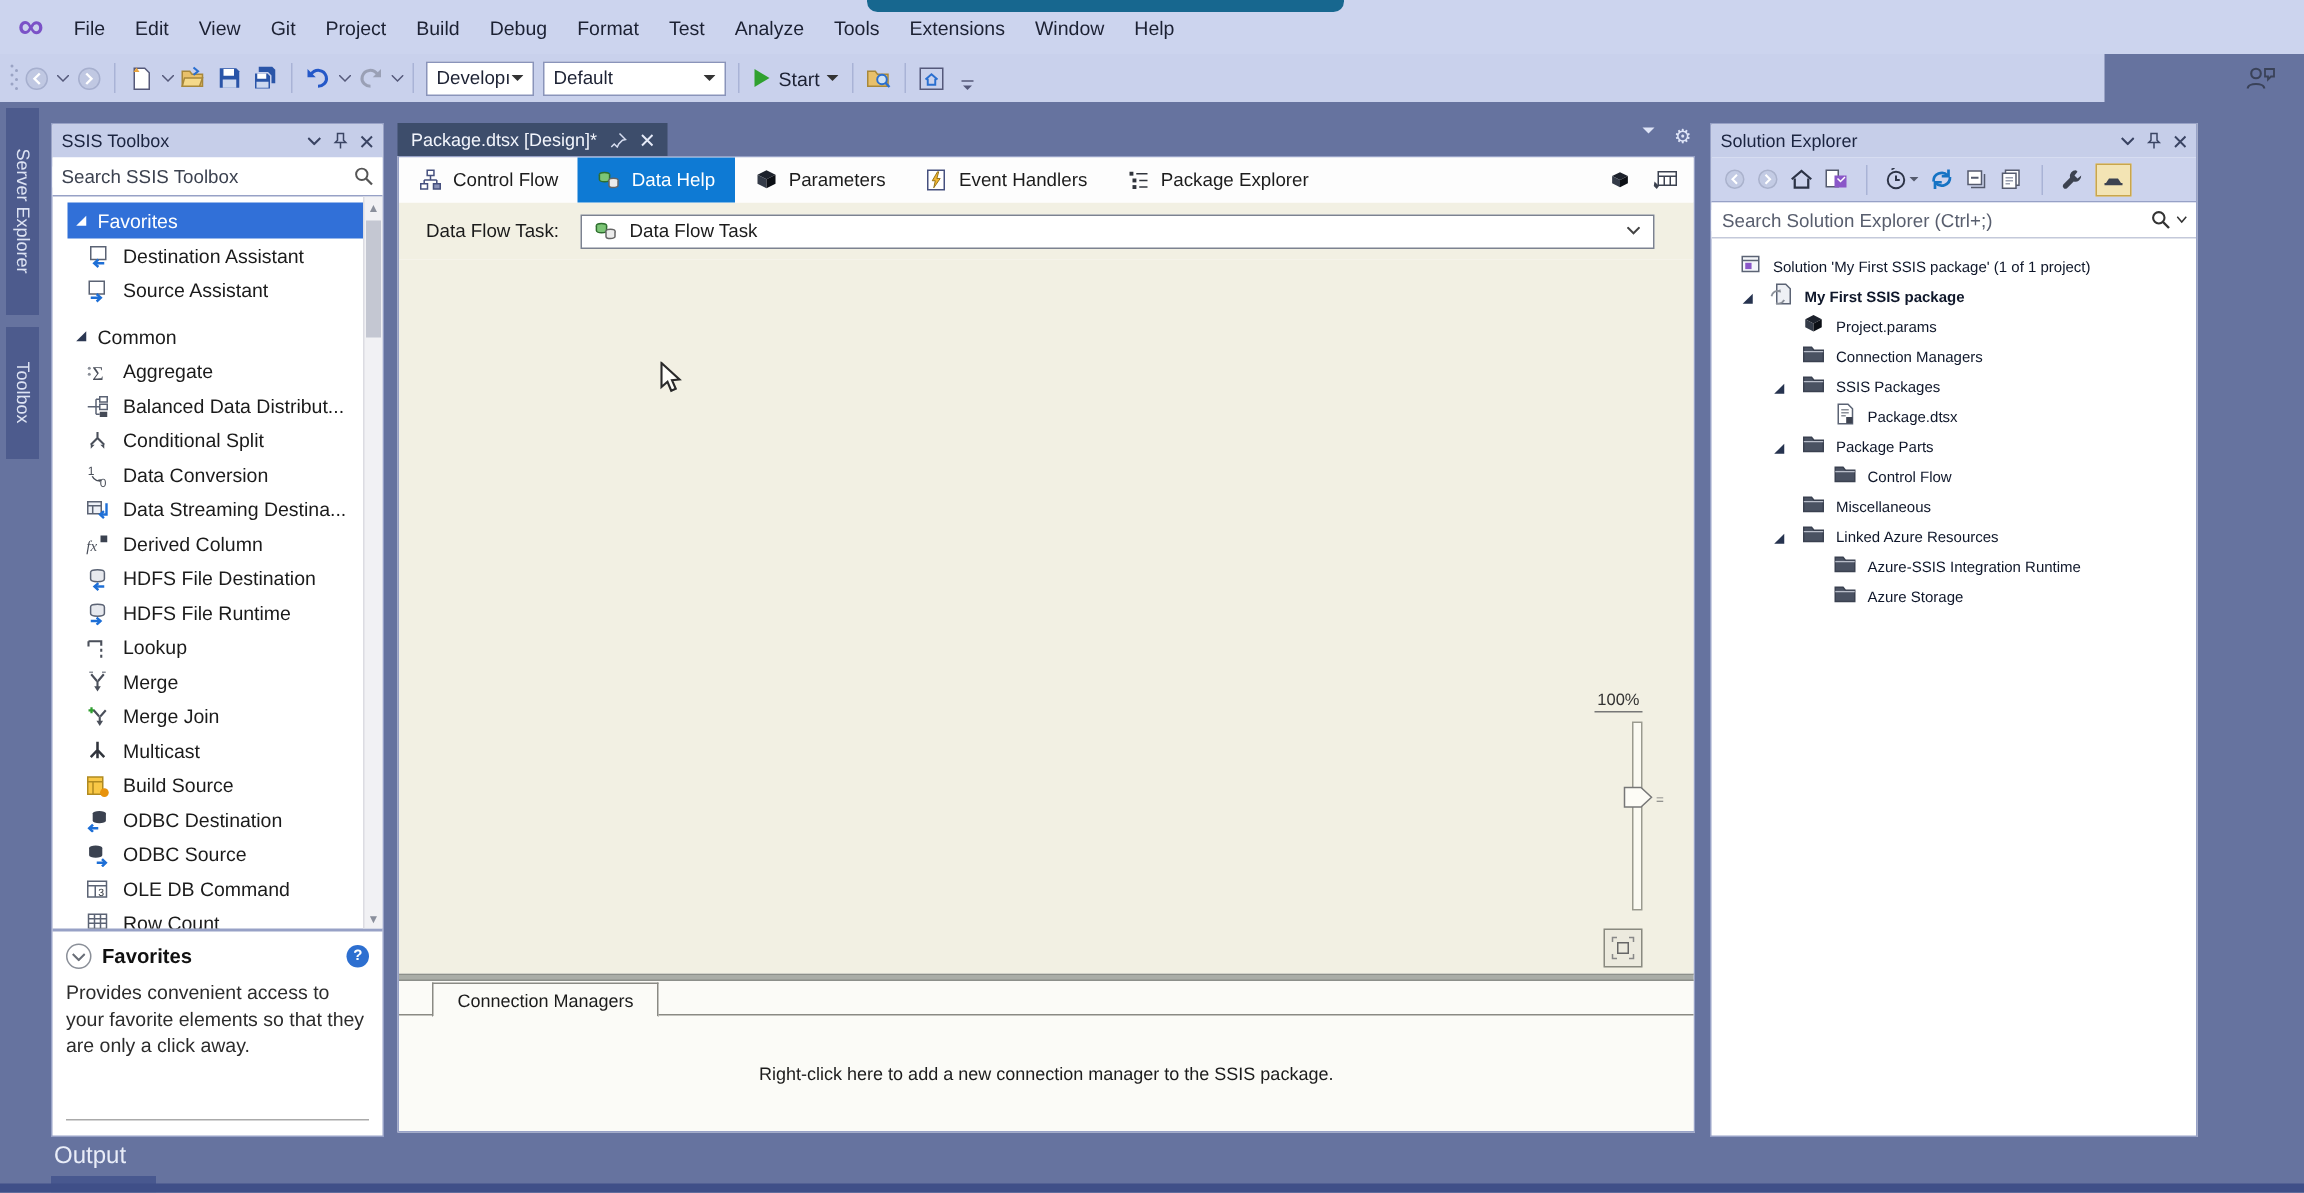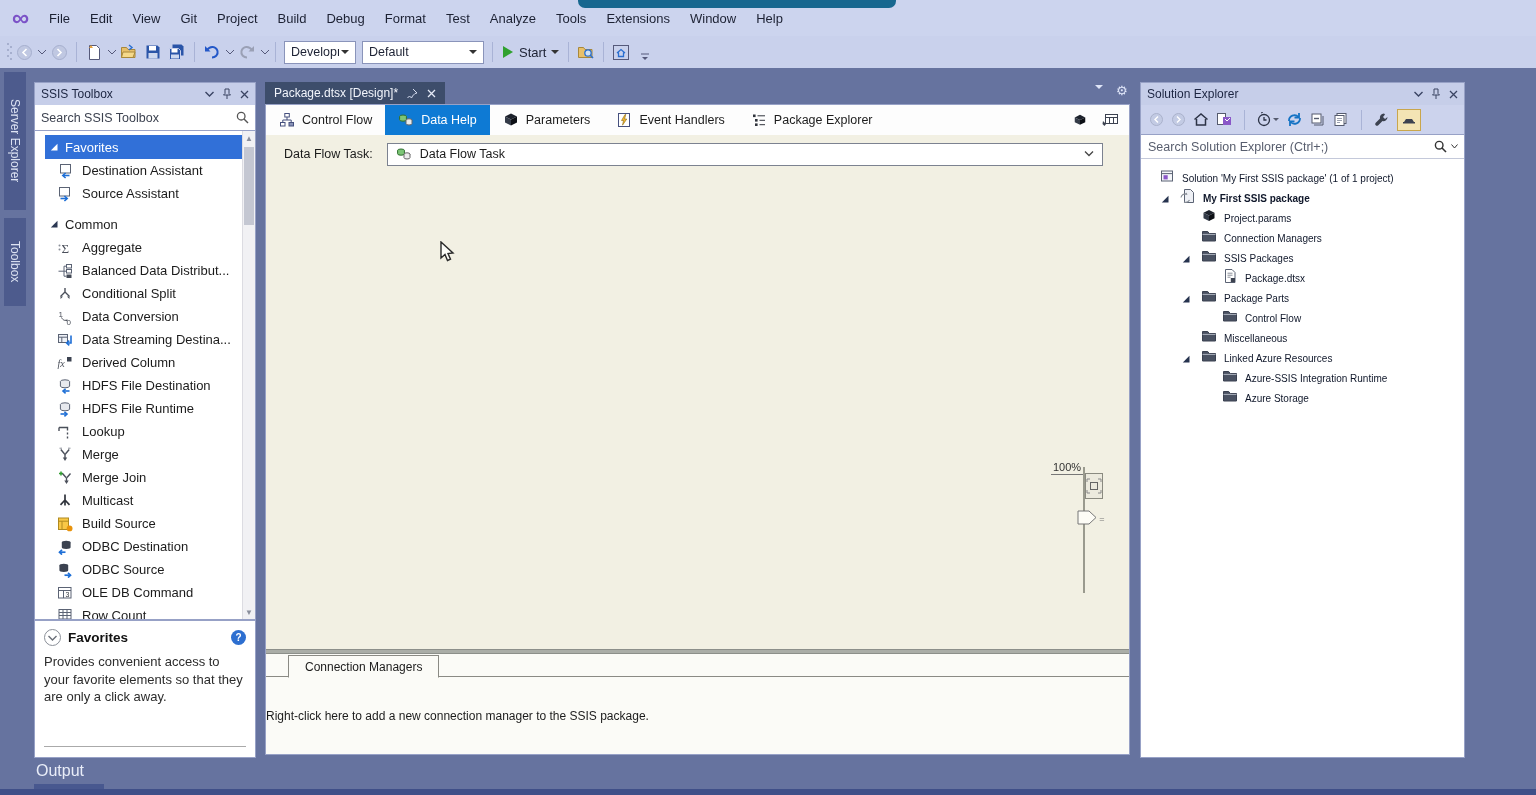--- a/index.html
+++ b/index.html
@@ -12,21 +12,21 @@
   .menu-item{padding:0 10px;font-size:13px;color:#1c2133;height:100%;display:flex;align-items:center;cursor:default}
   .qsearch{position:absolute;left:846px;top:6px;width:250px;height:24px;background:#fdfdfe;border:1px solid #8a93b9;display:flex;align-items:center}
   .qsearch input{flex:1;border:none;outline:none;font-size:12.5px;padding:0 6px;background:transparent;color:#222}
   .qsearch input::placeholder{color:#6b7182}
   .doc-title{position:absolute;left:1122px;top:6px;height:24px;display:flex;align-items:center;padding:0 12px;background:rgba(240,244,253,.85);color:#2b5cc8;font-size:13px}
   .avatar{position:absolute;left:1347px;top:5px;width:26px;height:26px;border-radius:50%;background:#e34b12;color:#fff;font-size:11px;font-weight:bold;display:flex;align-items:center;justify-content:center}
   .winbtns{position:absolute;right:0;top:0;height:36px;display:flex}
   .winbtn{width:50px;height:36px;display:flex;align-items:center;justify-content:center}
   .teal-bar{position:absolute;left:578px;top:0;width:318px;height:8px;background:#17678f;border-radius:0 0 7px 7px;z-index:9}
   
-  .toolbar{position:absolute;left:0;top:36px;width:1536px;height:32px;background:#c9d1ec;display:flex;align-items:center;padding-left:6px;z-index:5}
+  .toolbar{position:absolute;left:0;top:36px;width:1403px;height:32px;background:#c9d1ec;display:flex;align-items:center;padding-left:6px;z-index:5}
   .tsep{width:1px;height:20px;background:#a9b3d6;margin:0 5px}
   .tbtn{min-width:22px;height:24px;display:flex;align-items:center;justify-content:center;margin:0 1px}
   .tcaret{width:11px;display:flex;justify-content:center}
   .combo{height:23px;background:#fff;border:1px solid #8a94ba;display:flex;align-items:center;font-size:12.5px;color:#1c2133;padding:0 6px;justify-content:space-between}
   .combo.cfg{width:72px;margin:0 3px}
   .combo.plat{width:122px;margin:0 3px}
   .start-group{display:flex;align-items:center;gap:5px;margin:0 4px;font-size:13px;color:#1c2133}
   .feedback{position:absolute;right:18px;top:42px}
   
   .vtab{position:absolute;left:4px;width:22px;background:#4d5b8d;color:#dde3f3;font-size:12px;writing-mode:vertical-lr;display:flex;align-items:center;justify-content:center;padding:10px 0}
@@ -63,31 +63,31 @@
   #designer{left:265px;top:104px;width:865px;height:651px;border:1px solid #97a1c6}
   .dtabs{height:30px;background:#fdfdfd;display:flex;align-items:center;position:relative;flex:none}
   .dtab{height:30px;display:flex;align-items:center;gap:7px;padding:0 13px;font-size:12.5px;color:#1c1c1c}
   .dtab.sel{background:#0e7ad4;color:#fff}
   .dtabs-right{position:absolute;right:10px;top:0;height:30px;display:flex;align-items:center;gap:14px}
   .task-row{height:38px;background:#f2f0e3;display:flex;align-items:center;padding:0 26px 0 18px;gap:14px;flex:none}
   .task-label{font-size:12.5px;color:#1b1b1b;white-space:nowrap}
   .task-dd{flex:1;height:23px;background:#fff;border:1px solid #7c8290;display:flex;align-items:center;gap:8px;padding:0 8px;font-size:12.5px;color:#1b1b1b}
   .task-dd .ddchev{margin-left:auto}
   .surface{flex:1;background:#f2f0e3;position:relative}
-  .zoomctl{position:absolute;right:34px;top:288px;width:44px;display:flex;flex-direction:row;align-items:flex-start}
+  .zoomctl{position:absolute;right:34px;top:288px;width:44px;display:flex;flex-direction:column;align-items:flex-end}
   .zoomlvl{font-size:11px;color:#333;border-bottom:1px solid #777;padding:0 2px 1px}
   .ztrack{width:7px;height:126px;background:#fbfaf2;border:1px solid #9a9a8e;margin-top:6px;position:relative}
   .zthumb{position:absolute;left:-7px;top:42px}
   .zeq{position:absolute;left:15px;top:46px;font-size:9px;color:#777}
   .zfit{width:26px;height:26px;border:1px solid #8a8a80;background:#eceade;margin-top:12px;display:flex;align-items:center;justify-content:center}
   .hsplit{height:5px;background:#aaada7;border-top:1px solid #8c8f8a;border-bottom:1px solid #8c8f8a;flex:none}
   .cm-sec{height:100px;background:#fbfbf7;position:relative;flex:none}
   .cm-head{height:23px;border-bottom:1px solid #8a8a84}
   .cm-tab{position:absolute;left:22px;top:1px;height:23px;background:#fbfbf7;border:1px solid #8a8a84;border-bottom:1px solid #fbfbf7;display:flex;align-items:center;padding:0 16px;font-size:12px;color:#1b1b1b;z-index:1}
-  .cm-body{position:absolute;left:0;right:0;top:24px;bottom:0;display:flex;align-items:center;justify-content:flex-start}
+  .cm-body{position:absolute;left:0;right:0;top:24px;bottom:0;display:flex;align-items:center;justify-content:center}
   .cm-hint{font-size:12px;color:#1c1c1c}
   
   #solution{left:1140px;top:82px;width:325px;height:676px}
   .se-toolbar{height:30px;background:#ccd3ed;border-bottom:1px solid #97a1c6;display:flex;align-items:center;gap:7px;padding-left:8px;flex:none}
   .se-toggle{background:#f3e4b4;border:1px solid #c9a64c;display:flex;align-items:center;justify-content:center;width:24px;height:22px}
   .se-search{height:24px;border-bottom:1px solid #c4c9da;display:flex;align-items:center;flex:none;background:#fff}
   .se-search input{flex:1;border:none;outline:none;font-size:12.5px;padding:0 7px;color:#222}
   .se-search input::placeholder{color:#585e6e}
   .se-tree{flex:1;padding-top:5px;overflow:hidden}
   .trow{height:20px;display:flex;align-items:flex-end;font-size:10px;color:#0f172a;white-space:nowrap}

